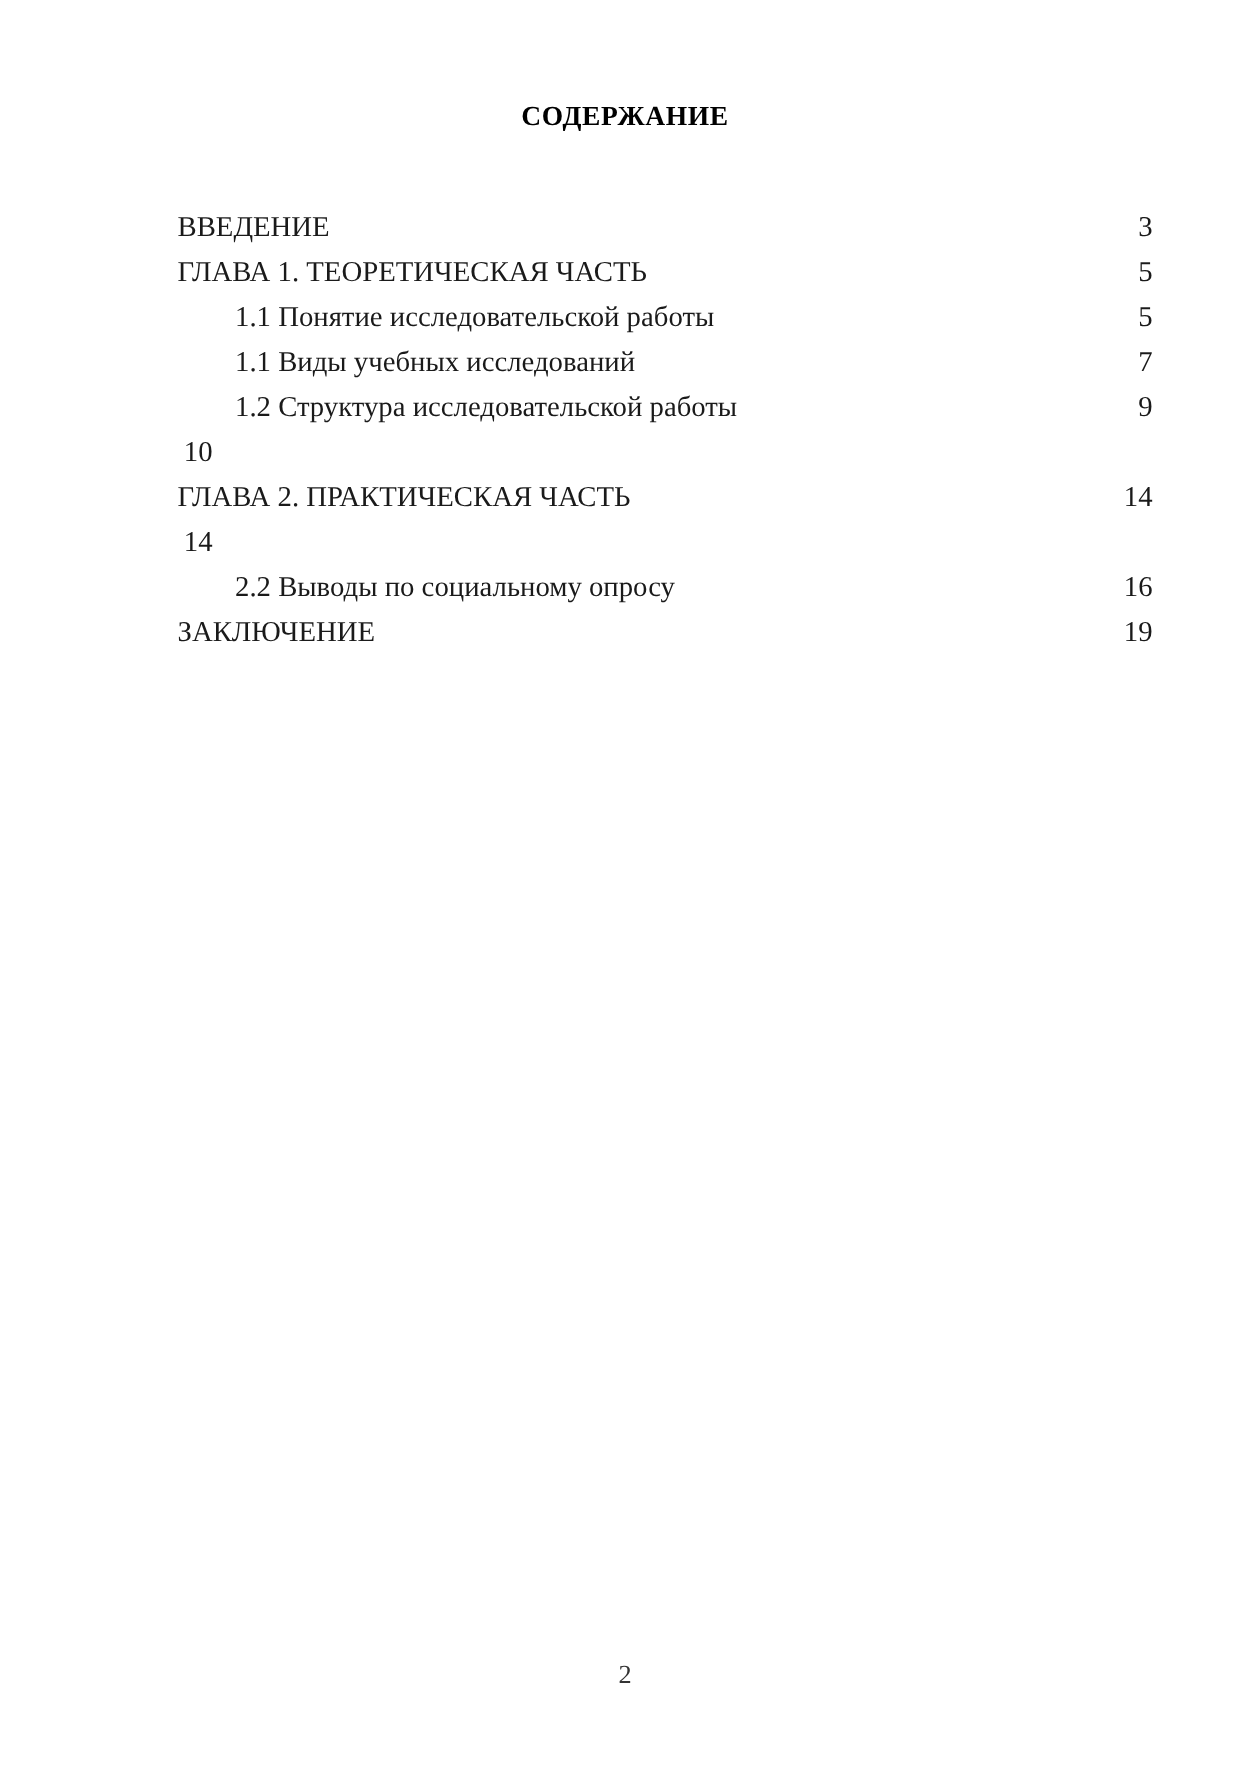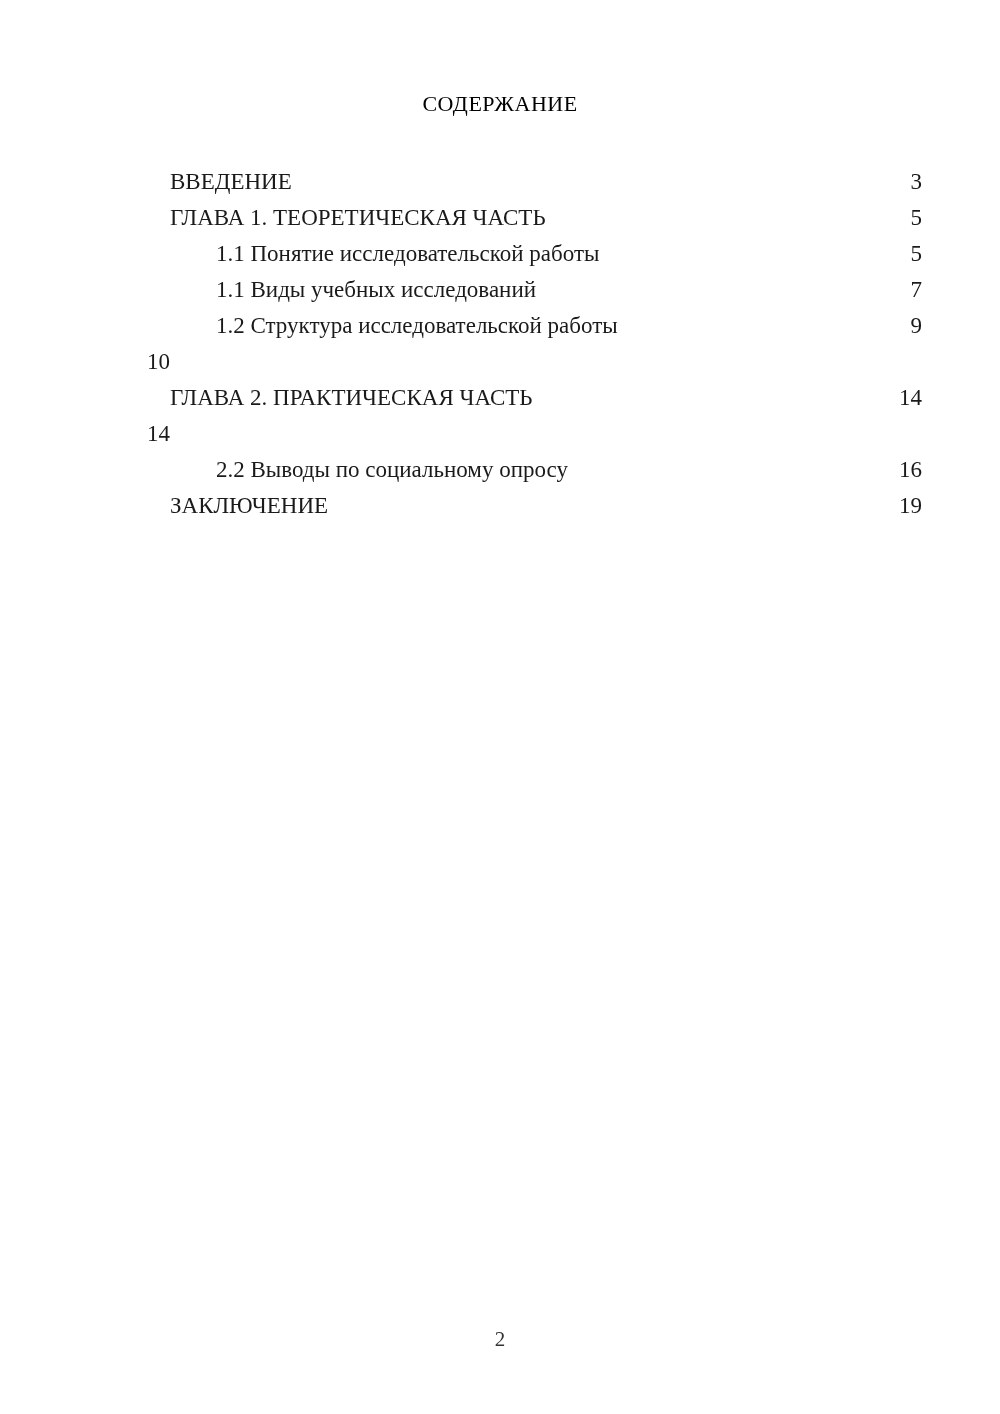--- a/index.html
+++ b/index.html
@@ -21,25 +21,25 @@
     left: 0;
     top: 0;
     width: 1000px;
     height: 1414px;
     background: #ffffff;
   }
 
   .doc-title {
     position: absolute;
     left: 0;
-    top: 91px;
+    top: 80px;
     width: 1000px;
     text-align: center;
     font-size: 22px;
-    font-weight: normal;
+    font-weight: bold;
     letter-spacing: 0.5px;
     color: #000000;
   }
 
   .toc {
     position: absolute;
     left: 142px;
     top: 164px;
     width: 780px;
   }
@@ -51,21 +51,20 @@
     font-size: 23px;
     line-height: 36px;
     color: #1a1a1a;
     white-space: nowrap;
   }
 
   .toc-row .entry-title {
     flex: 0 1 auto;
     overflow: hidden;
     text-overflow: ellipsis;
-    margin-left: 28px;
   }
 
   .toc-row .entry-page {
     flex: 0 0 auto;
     text-align: right;
     min-width: 28px;
     font-size: 23px;
   }
 
   .level-1 .entry-title {

